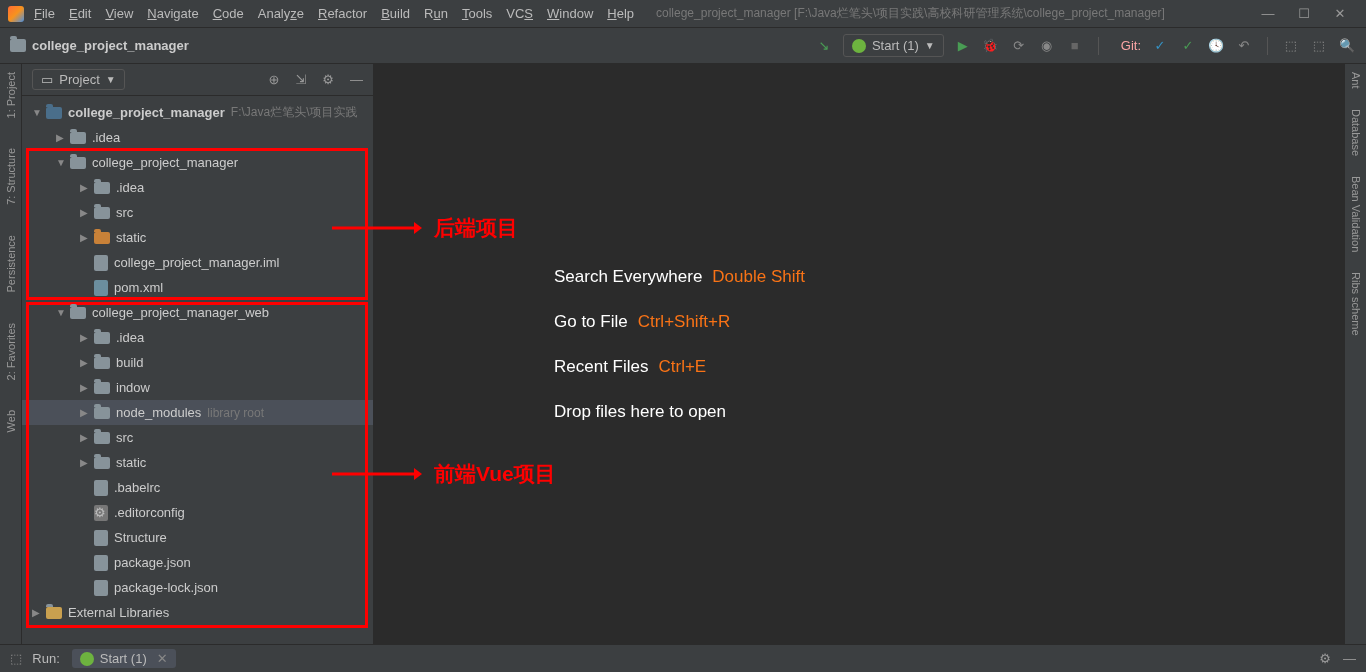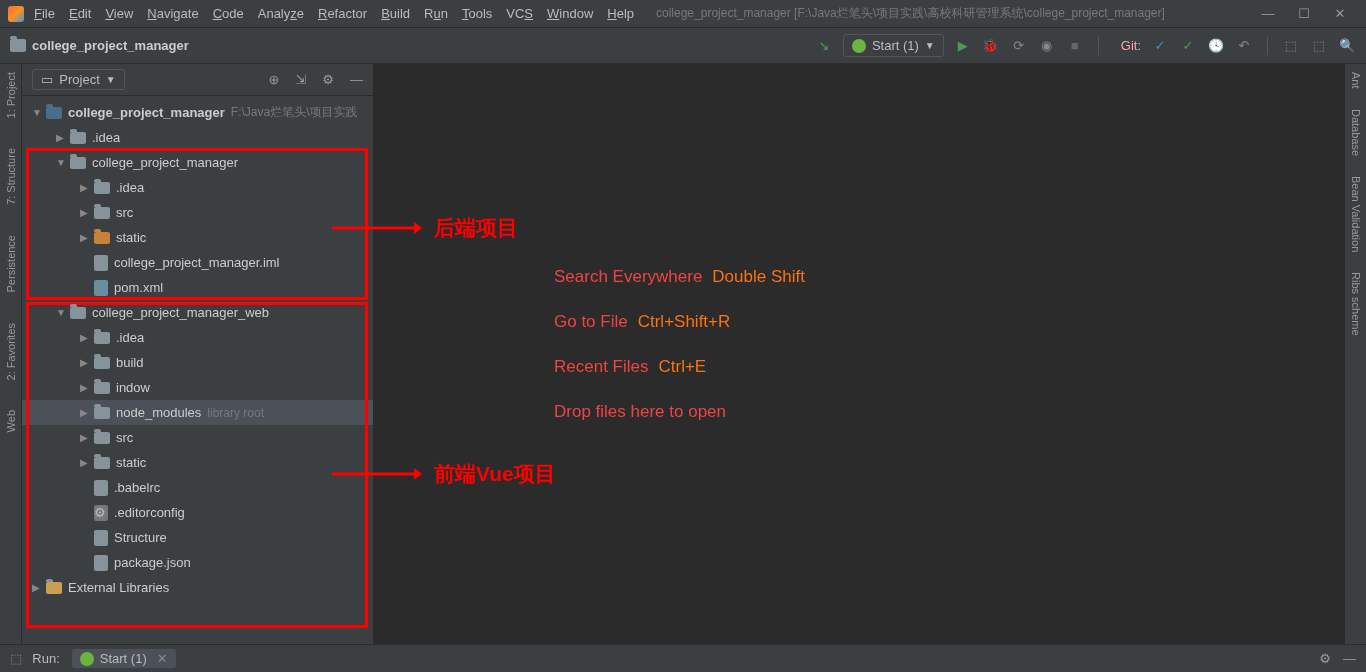--- a/index.html
+++ b/index.html
@@ -48,21 +48,21 @@
 .folder.orange::before { background: #c88138; }
 .folder.module { background: #4a6e8a; }
 .folder.module::before { background: #4a6e8a; }
 .file-icon { width: 14px; height: 16px; background: #87939a; border-radius: 2px; margin-right: 6px; position: relative; flex-shrink: 0; }
 .node-label { color: #ccc; }
 .node-hint { color: #787878; margin-left: 6px; font-size: 12px; }
 .red-box { position: absolute; border: 3px solid #ff0000; pointer-events: none; }
 .editor { flex: 1; background: #2b2b2b; position: relative; }
 .welcome { position: absolute; left: 180px; top: 190px; font-size: 17px; line-height: 45px; }
 .welcome .row { display: block; }
-.welcome .label { color: #ef4444; margin-right: 10px; }
+.welcome .label { color: #ffffff; margin-right: 10px; }
 .welcome .shortcut { color: #f97316; }
 .annotation-arrow { position: absolute; color: #ff0000; font-size: 21px; font-weight: bold; display: flex; align-items: center; }
 .annotation-arrow svg { margin-right: 4px; }
 .right-gutter { width: 22px; background: #3c3f41; border-left: 1px solid #2b2b2b; display: flex; flex-direction: column; align-items: center; padding-top: 8px; gap: 20px; }
 .statusbar { height: 28px; background: #3c3f41; border-top: 1px solid #2b2b2b; display: flex; align-items: center; padding: 0 10px; }
 .statusbar .run-label { margin-right: 12px; }
 .statusbar .run-tab { display: flex; align-items: center; gap: 6px; padding: 2px 8px; background: #4b5059; border-radius: 3px; }
 .statusbar .run-tab .close { color: #888; margin-left: 4px; }
 .statusbar-right { margin-left: auto; display: flex; align-items: center; gap: 12px; color: #999; }
 </style>
@@ -233,20 +233,24 @@
           <span class="node-label">.editorconfig</span>
         </div>
       <div class="node" style="padding-left:72px">
           <span class="file-icon"></span>
           <span class="node-label">Structure</span>
         </div>
       <div class="node" style="padding-left:72px">
           <span class="file-icon"></span>
           <span class="node-label">package.json</span>
         </div>
+      <div class="node" style="padding-left:72px">
+          <span class="file-icon"></span>
+          <span class="node-label">package-lock.json</span>
+        </div>
       <div class="node" style="padding-left:10px">
           <span class="arrow">▶</span>
           <span class="folder" style="background:#c9a04f"></span>
           <span class="node-label">External Libraries</span>
         </div>
     </div>
   </div>
 
   <div class="editor">
 

